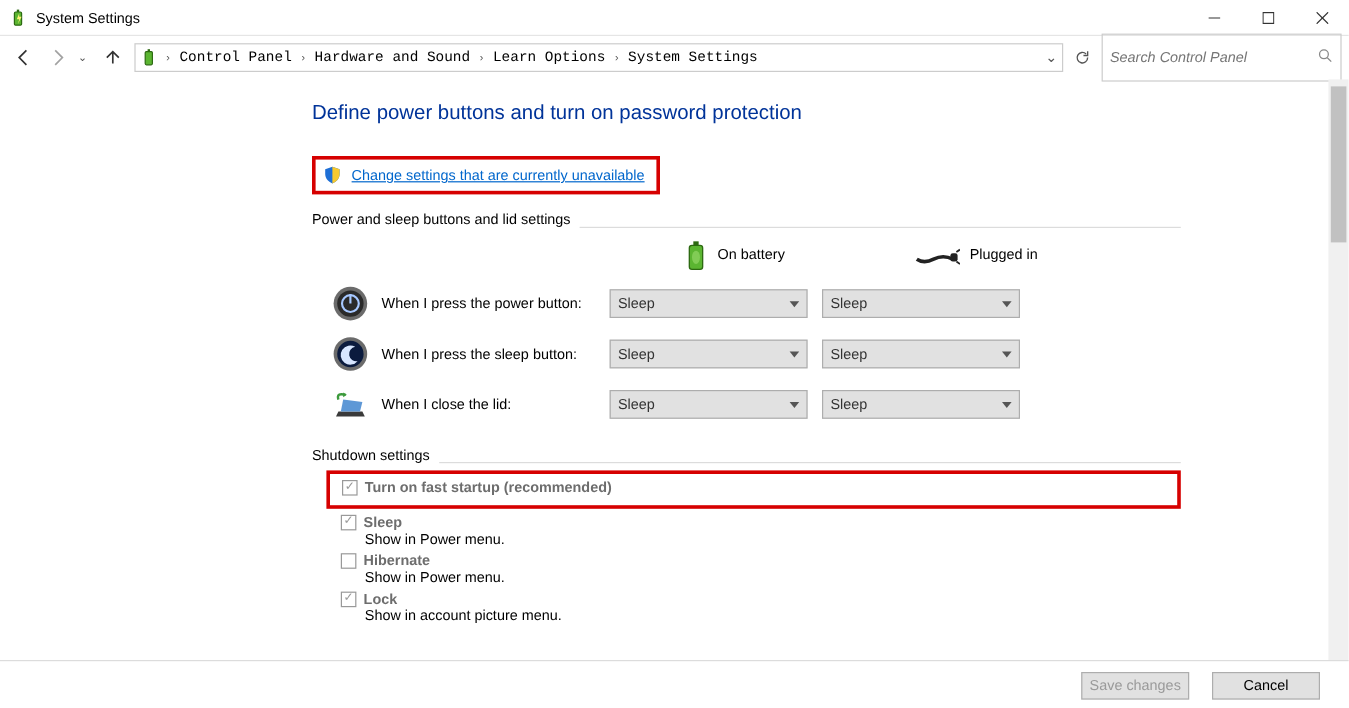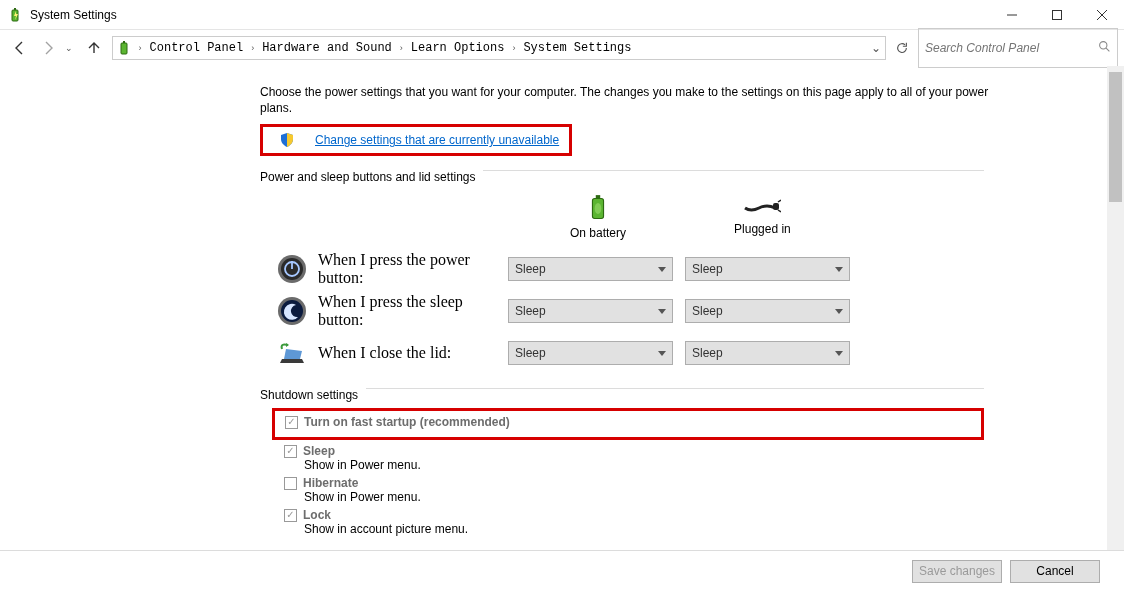--- a/index.html
+++ b/index.html
@@ -23,44 +23,44 @@
 .refresh { width:24px; height:24px; margin:0 4px; display:flex; align-items:center; justify-content:center; color:#555;}
 .search { width:200px; height:40px; border:1px solid #ccc; display:flex; align-items:center; padding:0 6px; color:#888; }
 .search input { flex:1; border:none; outline:none; font-size:12px; font-style:italic; color:#888; background:transparent;}
 .search-icon { color:#888; }
 .content-wrap { position:relative; height: 484px; overflow:hidden; }
 .vscroll { position:absolute; right:0; top:0; width:17px; height:100%; background:#f0f0f0; }
 .vscroll-thumb { position:absolute; top:6px; left:2px; width:13px; height:130px; background:#c1c1c1; }
 .content { padding: 18px 0 0 260px; }
 .heading { color:#003399; font-size:17px; font-weight:400; margin-bottom:10px; }
 .subtext { font-size:12px; line-height:1.35; margin-bottom:2px; max-width:730px; }
-.hilite1 { border:3px solid #d60000; padding:5px 10px 5px 16px; display:inline-flex; align-items:center; gap:20px; margin-top:6px;}
+.hilite1 { border:3px solid #d60000; padding:5px 10px 5px 6px; display:inline-flex; align-items:center; gap:8px; margin-top:16px;}
 .shield { width:16px; height:16px; }
 .link { color:#0066cc; text-decoration:underline; }
-.group-label { font-size:12px; margin-top:14px; margin-bottom:6px; display:flex; align-items:flex-start; }
+.group-label { font-size:12px; margin-top:14px; margin-bottom:6px; display:flex; align-items:flex-end; }
 .group-label::after { content:""; flex:1; height:1px; background:#dcdcdc; margin-left:8px; margin-right:140px;}
 .col-headers { display:flex; padding-left:310px; gap:108px; margin:10px 0 8px 0;}
-.ch { display:flex; align-items:center; gap:8px;flex-direction:column; }
+.ch { display:flex; align-items:center; gap:8px; }
 .ch-icon { width:20px; height:24px; }
 .ch-icon.plug { width:38px; height:20px;}
 .row { display:flex; align-items:center; height:42px; }
 .row-icon { width:32px; height:32px; margin-left:16px; margin-right:10px; }
-.row-label { width:190px; font-size:16px;font-family:Liberation Serif, serif; }
+.row-label { width:190px; font-size:12px; }
 .sel { width:165px; height:24px; border:1px solid #adadad; background:#e1e1e1; display:flex; align-items:center; padding:0 6px; margin-right:12px; color:#333; position:relative;}
 .sel::after { content:""; position:absolute; right:6px; top:9px; border-left:4px solid transparent; border-right:4px solid transparent; border-top:5px solid #555;}
 .shutdown-box { margin-left:12px; margin-right:140px; }
 .hilite2 { border:3px solid #d60000; padding:4px 10px; margin-bottom:2px;}
 .opt { margin-bottom:4px; }
 .opt-head { display:flex; align-items:center; gap:6px; }
 .cb { width:13px; height:13px; border:1px solid #999; display:inline-flex; align-items:center; justify-content:center; background:#fff; color:#999;}
 .cb.chk::after { content:"✓"; font-size:10px; line-height:1;}
 .opt-label { font-weight:bold; color:#6d6d6d; font-size:12px;}
 .opt-desc { font-size:12px; padding-left:20px; color:#000;}
 .divider { height:1px; background:#dcdcdc; margin:0; }
-.footer { height:40px; display:flex; align-items:center; justify-content:flex-end; padding-right:24px; gap:8px; }
+.footer { height:40px; display:flex; align-items:center; justify-content:flex-end; padding-right:24px; gap:19px; }
 .btn { min-width:90px; height:23px; border:1px solid #adadad; background:#e1e1e1; font-size:12px; display:flex; align-items:center; justify-content:center;}
 .btn.disabled { color:#9a9a9a; }
 </style>
 </head>
 <body>
 
 <div class="titlebar">
   <span class="titlebar-icon">
     <svg viewBox="0 0 16 16">
         <rect x="4" y="3" width="6" height="11" rx="1" fill="#5bb531" stroke="#2d6a12"></rect>
@@ -136,21 +136,21 @@
           <line x1="10" y1="10" x2="14" y2="14" stroke="#888" stroke-width="1.3"></line>
         </svg></span>
   </div>
 </div>
 
 <div class="content-wrap">
   <div class="vscroll">
       <div class="vscroll-thumb"></div>
     </div>
   <div class="content">
-    <div class="subtext">Choose the power settings that you want for your computer. The changes you make to the settings on this page apply to all of your power plans.</div>
+    <div class="heading">Define power buttons and turn on password protection</div>
     <div class="hilite1">
       <span class="shield"><svg viewBox="0 0 16 16">
             <path d="M8 1 L14 3 v4 c0 4-3 6.5-6 8 C5 13.5 2 11 2 7 V3 z" fill="#1e6fd6"></path>
             <path d="M8 1 L14 3 v4 c0 4-3 6.5-6 8 V1 z" fill="#f7c92f"></path>
           </svg></span>
       <a class="link">Change settings that are currently unavailable</a>
     </div>
 
     <div class="group-label">
         <span>Power and sleep buttons and lid settings</span>

